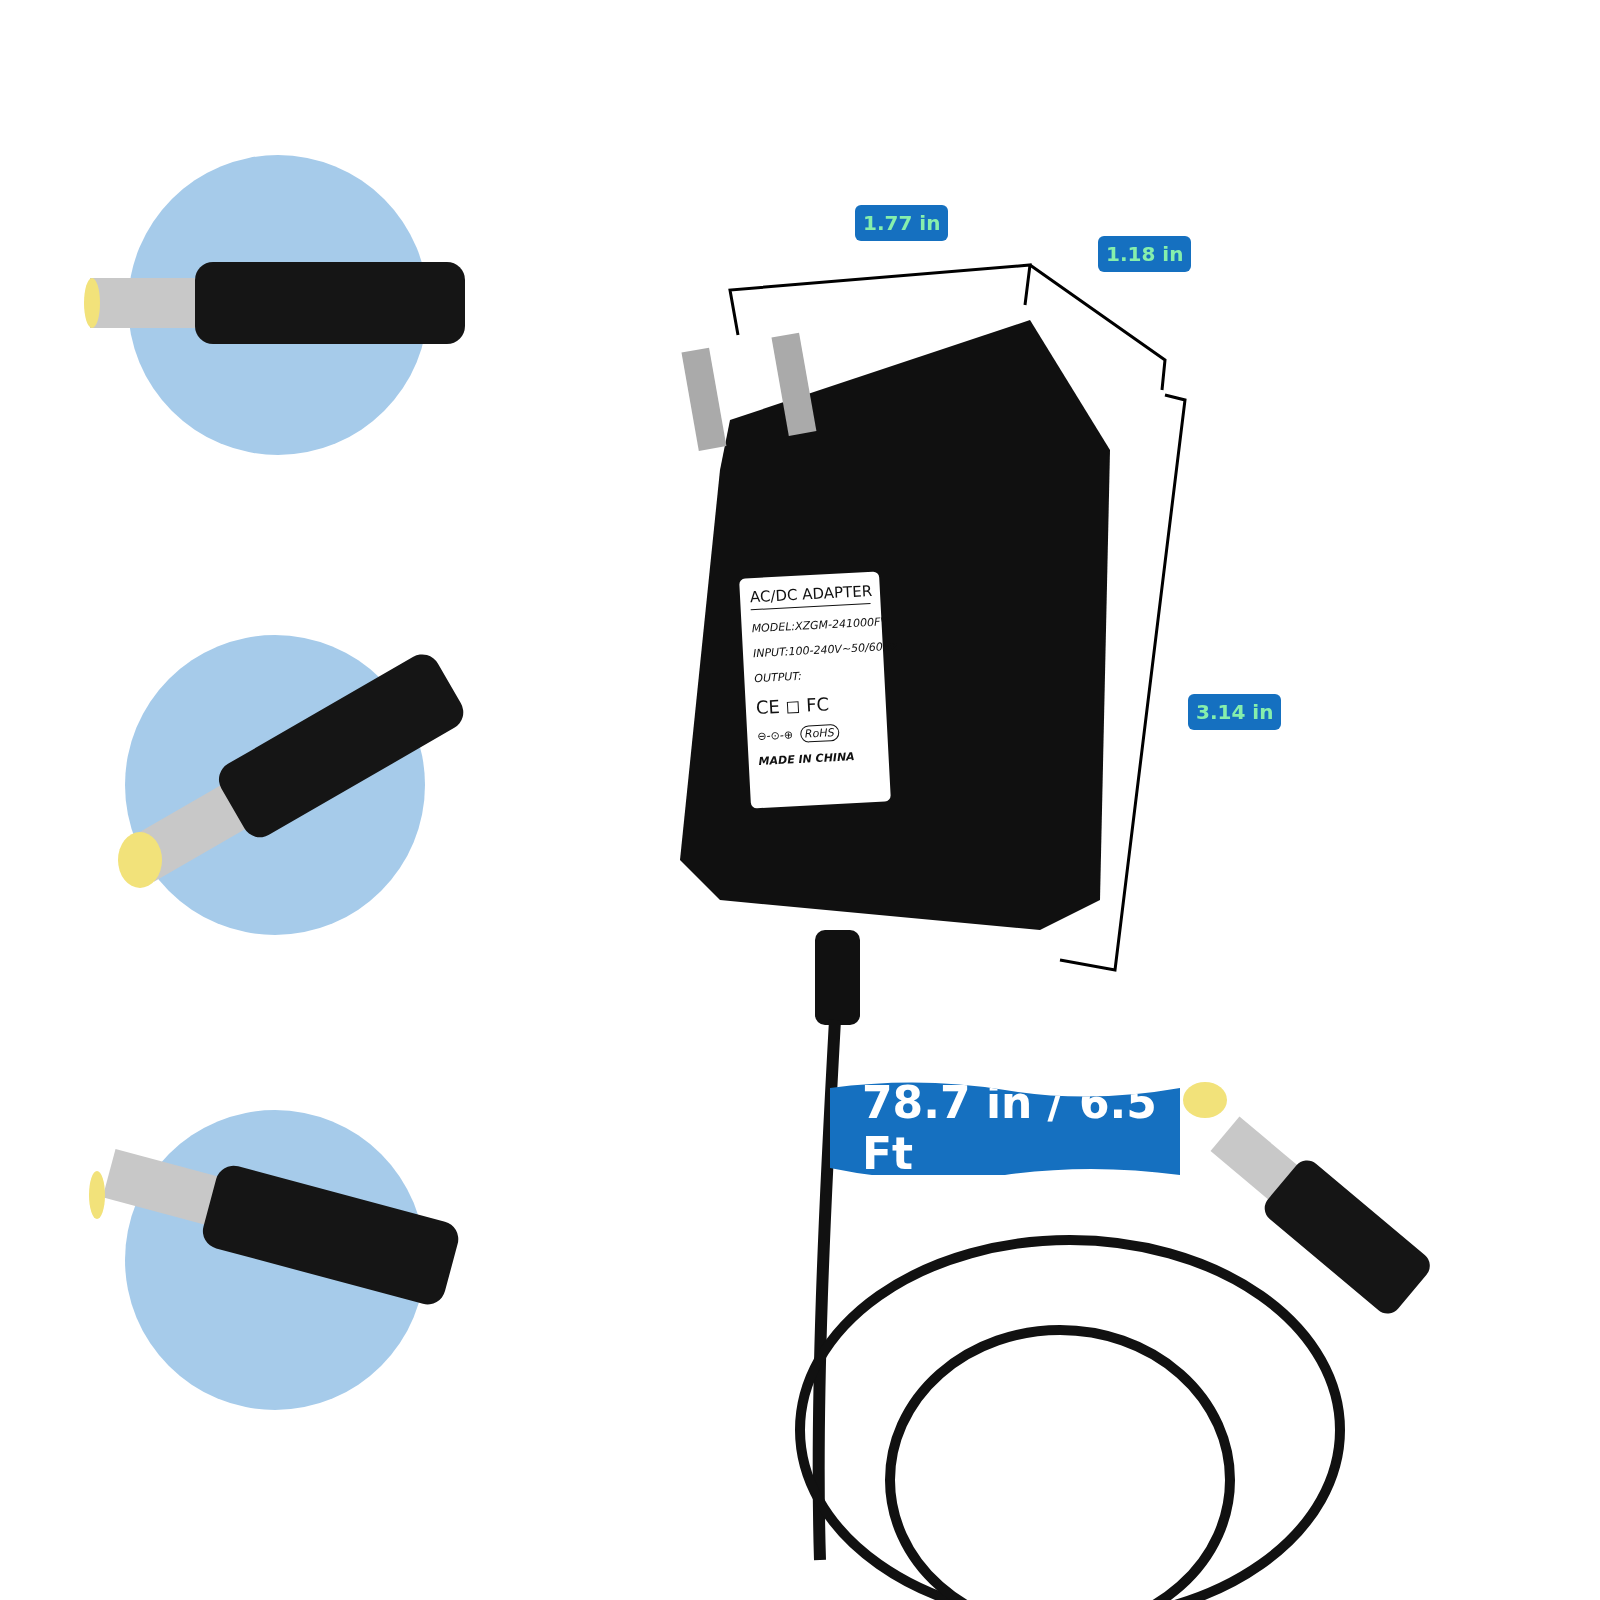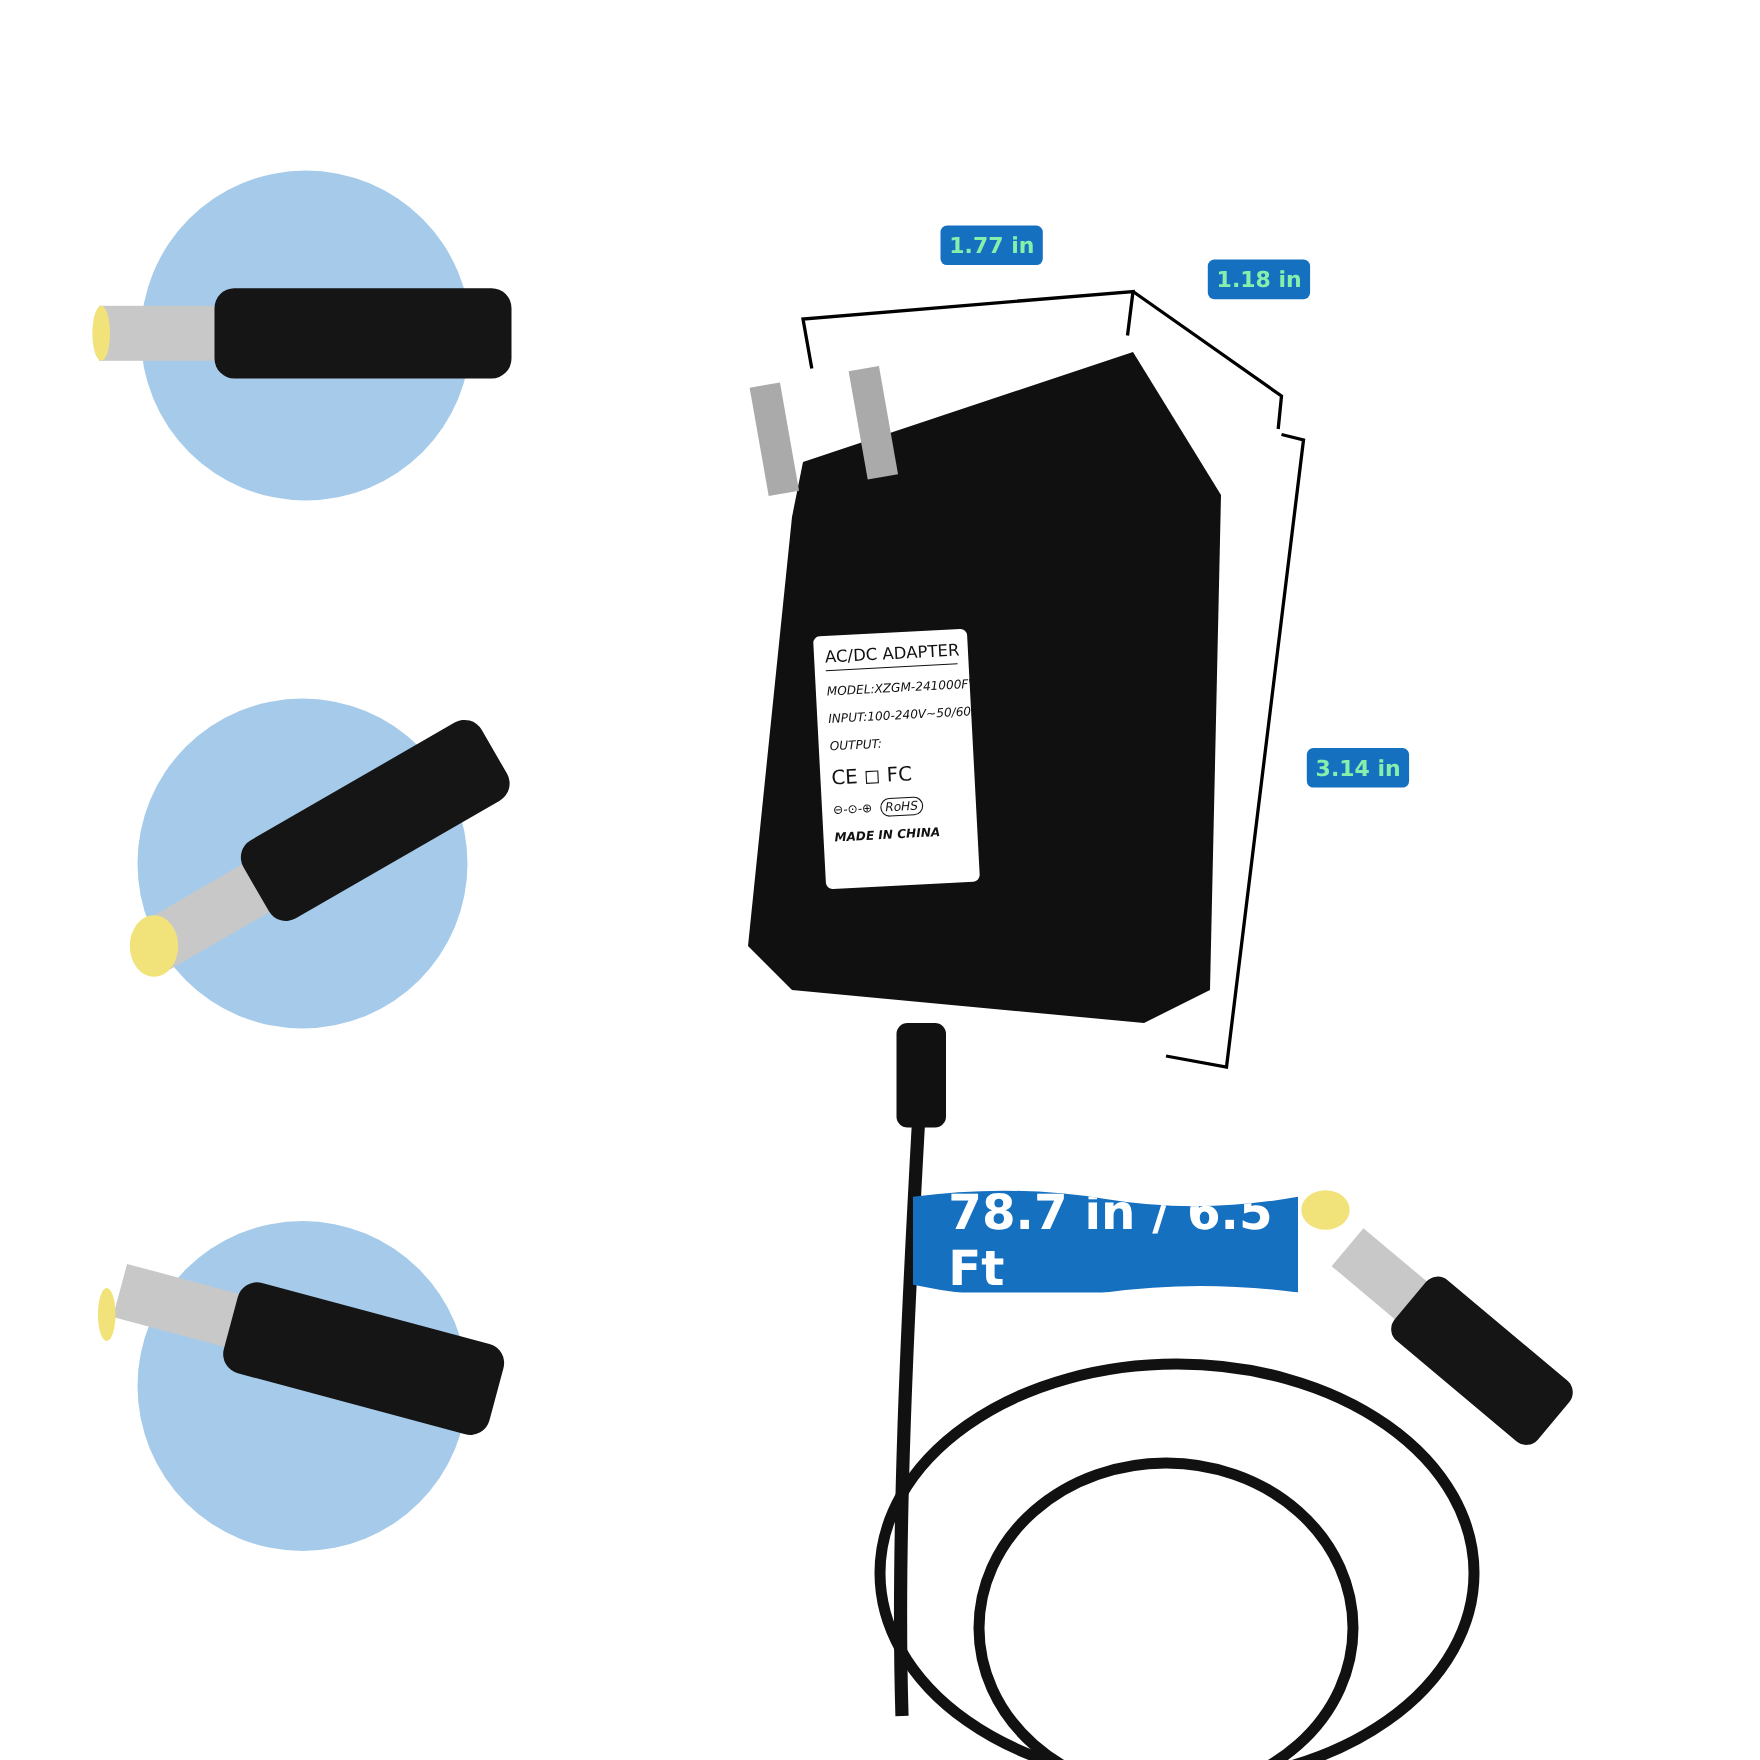--- a/index.html
+++ b/index.html
@@ -62,14 +62,14 @@
   <div>MODEL:XZGM-241000FV</div>
   <div>INPUT:100-240V~50/60Hz</div>
   <div>OUTPUT:</div>
   <div style="font-size:18px;font-style:normal;">CE ◻ FC</div>
   <div><span>⊖-⊙-⊕</span>&nbsp;&nbsp;<span style="border:1px solid #111;border-radius:10px;padding:1px 4px;">RoHS</span></div>
   <div style="font-weight:bold;">MADE IN CHINA</div>
 </div>
 
 <div class="badge" style="left:855px;top:205px;">1.77 in</div>
 <div class="badge" style="left:1098px;top:236px;">1.18 in</div>
-<div class="badge" style="left:1188px;top:680px;">3.14 in</div>
+<div class="badge" style="left:1188px;top:694px;">3.14 in</div>
 <div class="banner">78.7 in / 6.5 Ft</div>
 
 </body></html>

